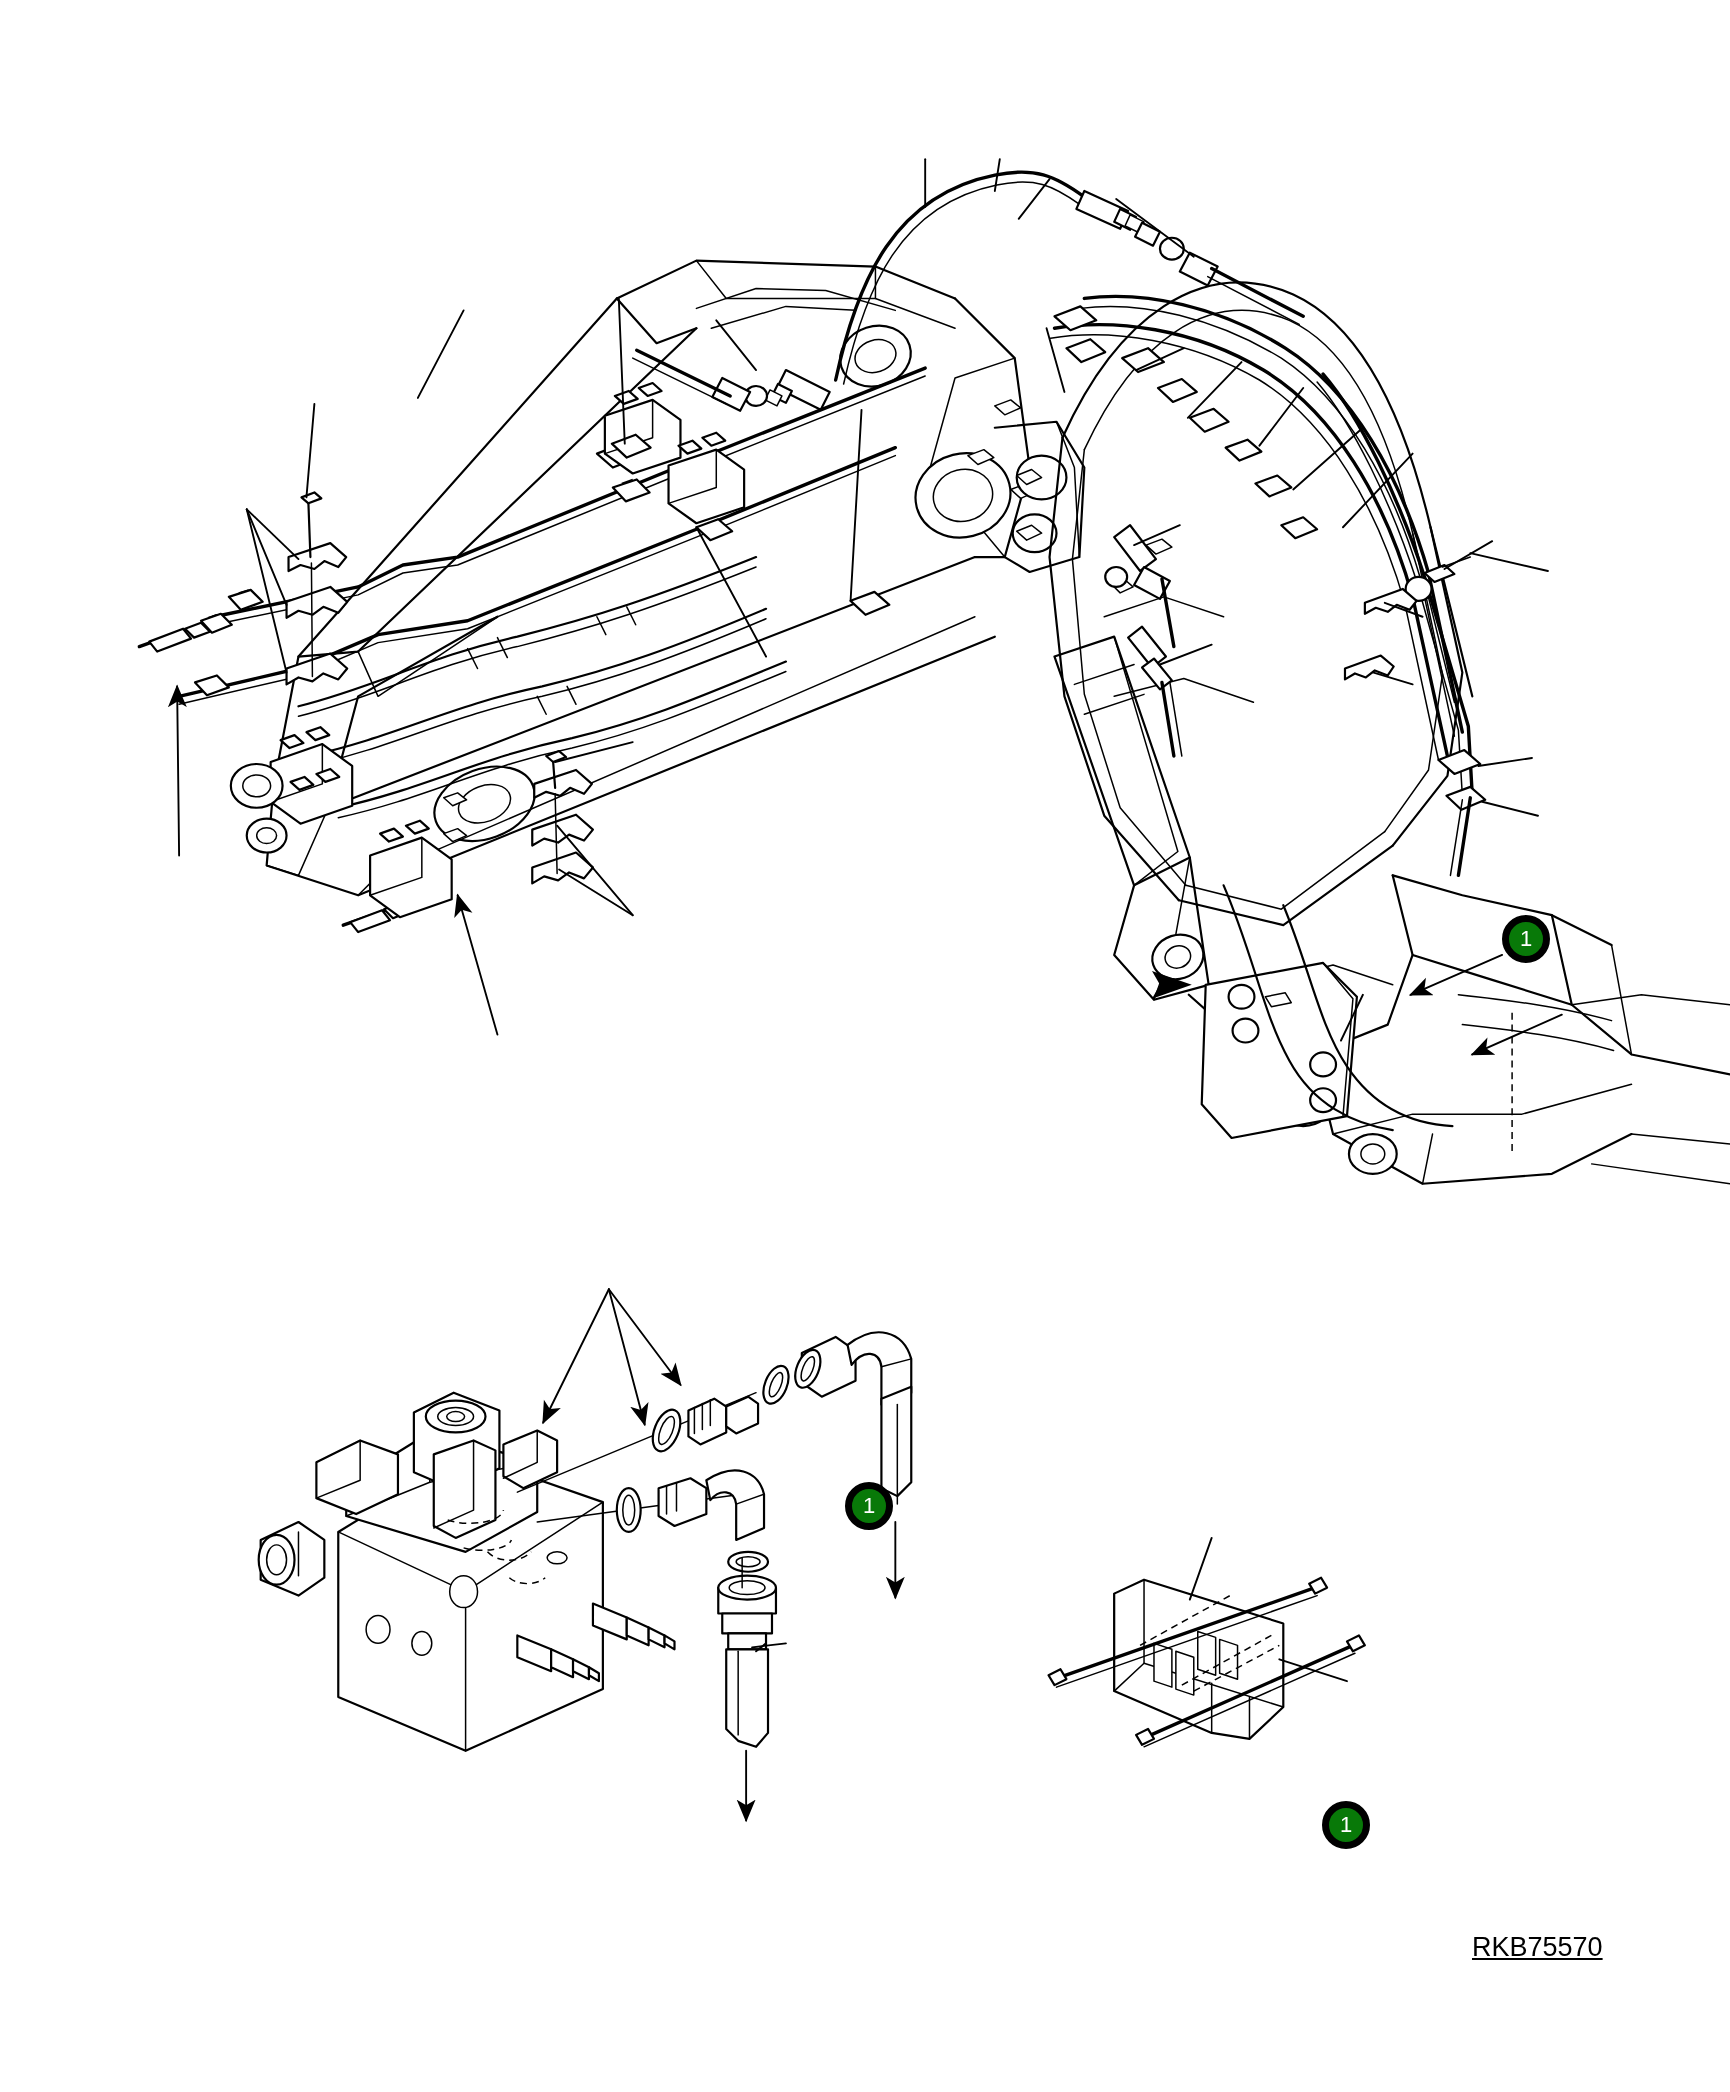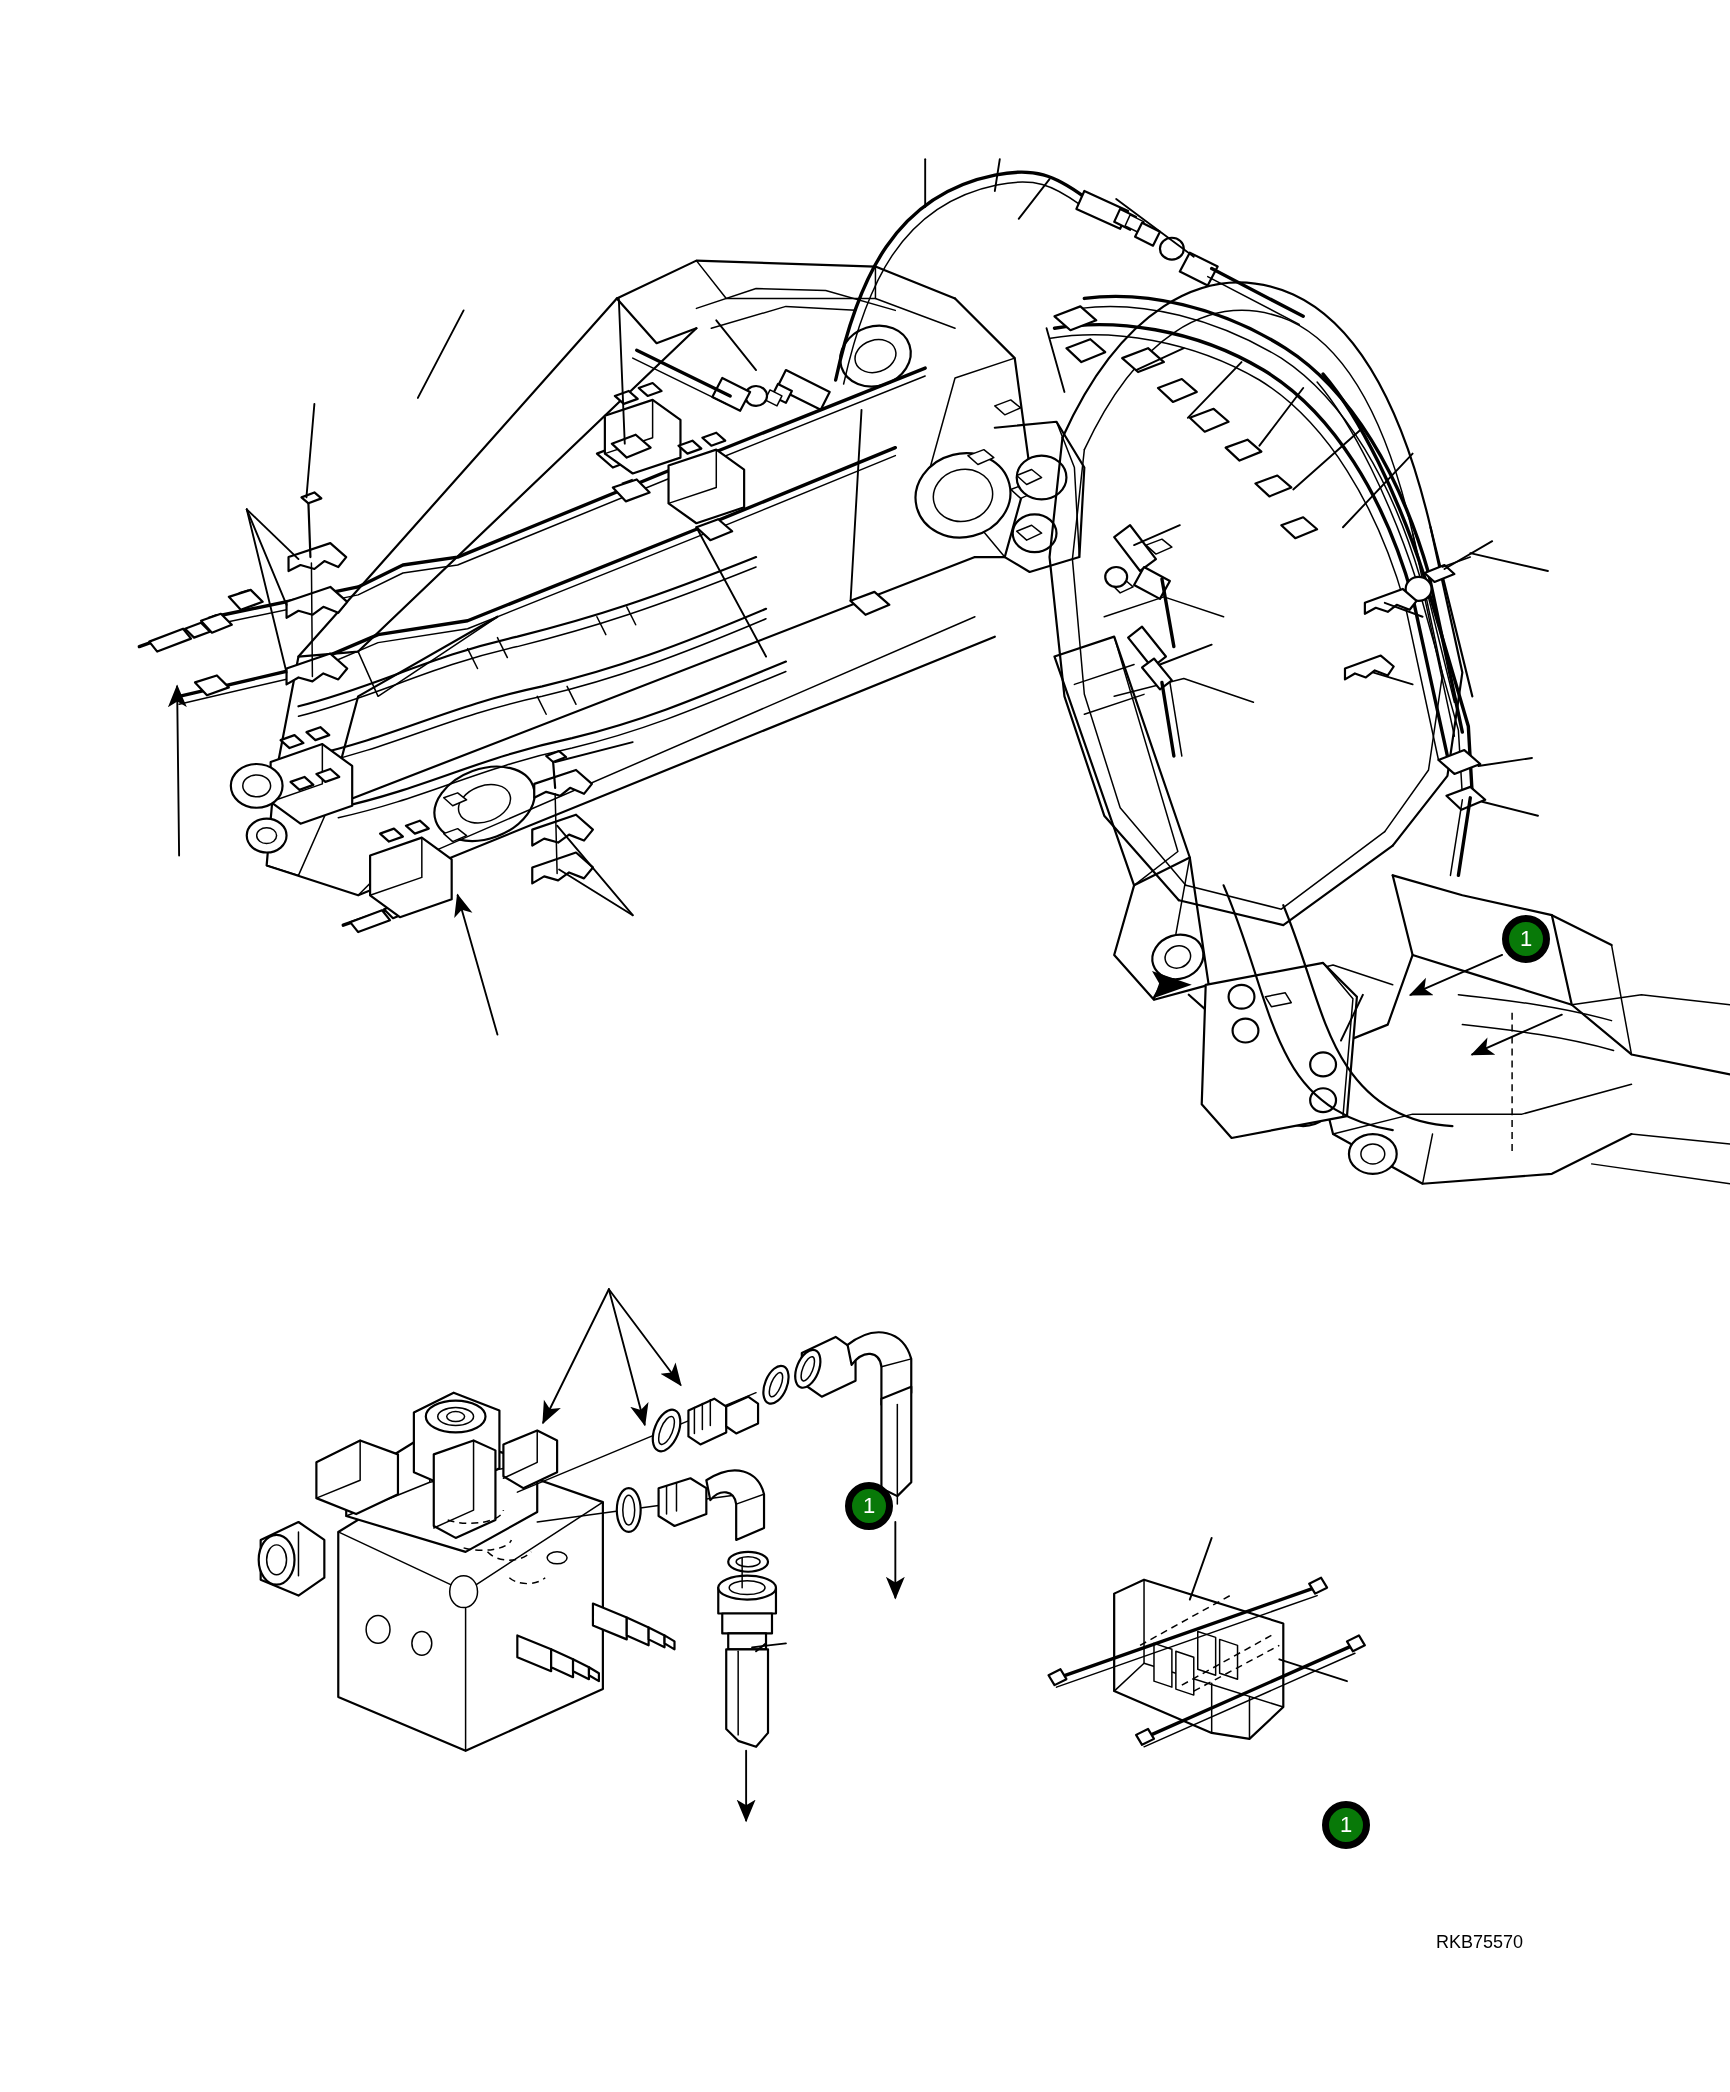--- a/index.html
+++ b/index.html
@@ -546,16 +546,16 @@
   </div>
 
   <div class="badge" style="left:845px; top:1482px; width:48px; height:48px; background:#087908; border:7px solid #000000; font-size:22px;">
     <span>1</span>
   </div>
 
   <div class="badge" style="left:1322px; top:1801px; width:48px; height:48px; background:#087908; border:7px solid #000000; font-size:22px;">
     <span>1</span>
   </div>
 
-  <div class="drawing-code" style="left:1436px; top:1932px; font-size:18px;">RKB75570</div>
+  <div class="drawing-code" style="left:1472px; top:1932px; font-size:27px;text-decoration:underline;">RKB75570</div>
 
 </div>
 
 
 </body></html>

